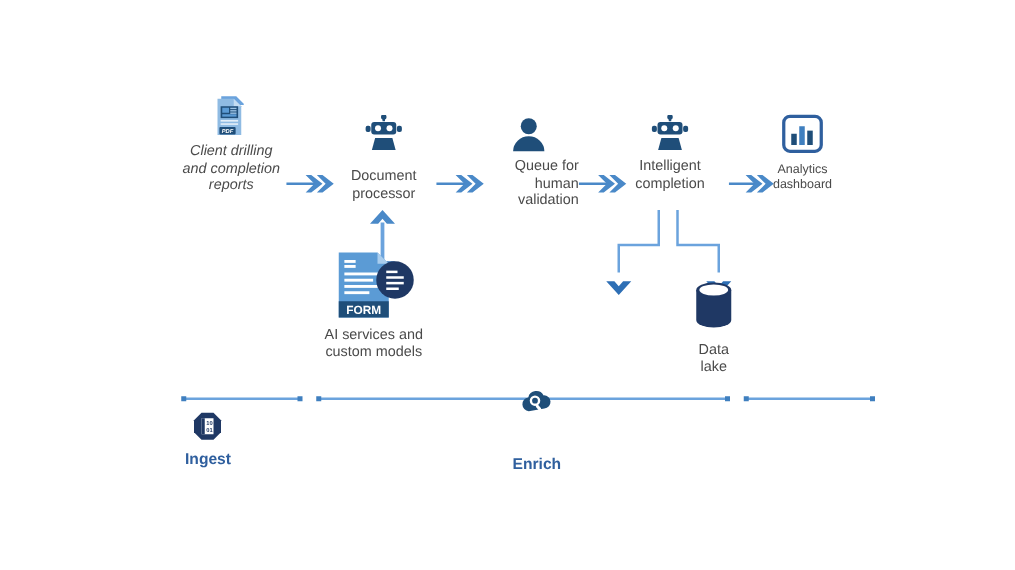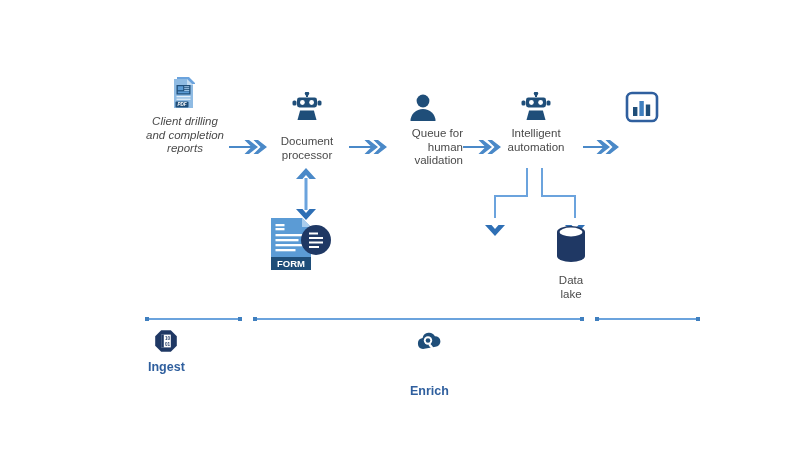--- a/index.html
+++ b/index.html
@@ -116,70 +116,74 @@
         <circle cx="18" cy="1.6" r="2.2" fill="#1f4e79"></circle>
         <rect x="8" y="5.5" width="20" height="10" rx="2.4" fill="#1f4e79"></rect>
         <circle cx="13.4" cy="10.5" r="2.4" fill="#ffffff"></circle>
         <circle cx="22.6" cy="10.5" r="2.4" fill="#ffffff"></circle>
         <rect x="3.5" y="8.5" width="4" height="5" rx="1.6" fill="#1f4e79"></rect>
         <rect x="28.5" y="8.5" width="4" height="5" rx="1.6" fill="#1f4e79"></rect>
         <path d="M8.5 28 l2.6 -9.6 h13.8 l2.6 9.6 z" fill="#1f4e79"></path>
       </svg>
     </div>
     <div class="label" style="margin-top:5px;">Intelligent
-automation</div>
+completion</div>
   </div>
 
   <div class="conn" style="left:583px;top:137px;">
     <svg width="40" height="20" viewBox="0 0 40 20">
       <rect x="0" y="9" width="21" height="2" fill="#4a89c8"></rect>
       <path d="M18 3 l9 7 -9 7 -4.5 0 7-7 -7-7 z" fill="#4a89c8"></path>
       <path d="M27 3 l9 7 -9 7 -4.5 0 7-7 -7-7 z" fill="#4a89c8"></path>
     </svg>
   </div>
 
   <div class="node" style="left:603px;top:90px;width:78px;">
     <div class="iconbox" style="height:36px;">
       <svg width="36" height="36" viewBox="0 0 36 36">
         <rect x="3" y="3" width="30" height="28" rx="5" fill="none" stroke="#2f5f9e" stroke-width="2.6"></rect>
         <rect x="9" y="17" width="4.4" height="9" fill="#1f4e79"></rect>
         <rect x="15.4" y="11" width="4.4" height="15" fill="#3f7fbf"></rect>
         <rect x="21.8" y="14.5" width="4.4" height="11.5" fill="#1f4e79"></rect>
       </svg>
     </div>
+    <div class="label small" style="margin-top:4px;">Analytics
+dashboard</div>
   </div>
 
   <div class="conn" style="left:294px;top:168px;">
     <svg width="24" height="52" viewBox="0 0 24 52">
       <rect x="10.5" y="10" width="3" height="32" fill="#6ba3dd"></rect>
       <path d="M12 0 l10 11 -6.5 0 -3.5 -4 -3.5 4 -6.5 0 z" fill="#4a89c8"></path>
       <path d="M12 52 l10 -11 -6.5 0 -3.5 4 -3.5 -4 -6.5 0 z" fill="#2e6fb5"></path>
     </svg>
   </div>
 
-  <div class="node" style="left:249px;top:216px;width:100px;">
+  <div class="node" style="left:249px;top:200px;width:100px;">
     <div class="iconbox" style="height:56px;">
       <svg width="66" height="56" viewBox="0 0 66 56">
         <path d="M5 2 h31 l9 9 v43 h-40 z" fill="#5b9bd5"></path>
         <path d="M36 2 l9 9 h-9 z" fill="#a9cdee"></path>
         <rect x="9.5" y="8" width="9" height="2.3" fill="#ffffff"></rect>
         <rect x="9.5" y="12" width="9" height="2.3" fill="#ffffff"></rect>
         <rect x="9.5" y="18" width="31" height="2.3" fill="#ffffff"></rect>
         <rect x="9.5" y="23" width="23" height="2.3" fill="#ffffff"></rect>
         <rect x="9.5" y="28" width="31" height="2.3" fill="#ffffff"></rect>
         <rect x="9.5" y="33" width="20" height="2.3" fill="#ffffff"></rect>
         <rect x="5" y="41" width="40" height="13" fill="#1f4e79"></rect>
         <text x="25" y="51" font-family="Liberation Sans, sans-serif" font-size="9.5" font-weight="bold" fill="#ffffff" text-anchor="middle">FORM</text>
         <circle cx="50" cy="24" r="15" fill="#1f3864"></circle>
         <rect x="43" y="16.5" width="9" height="2" fill="#ffffff"></rect>
         <rect x="43" y="21" width="14" height="2" fill="#ffffff"></rect>
         <rect x="43" y="25.5" width="14" height="2" fill="#ffffff"></rect>
         <rect x="43" y="30" width="10" height="2" fill="#ffffff"></rect>
       </svg>
     </div>
+    <div class="label" style="margin-top:6px;">AI services and
+custom models</div>
   </div>
 
   <div class="conn" style="left:480px;top:168px;">
     <svg width="110" height="68" viewBox="0 0 110 68">
       <path d="M47 0 v28 H15 v22" fill="none" stroke="#6ba3dd" stroke-width="2"></path>
       <path d="M62 0 v28 H95 v22" fill="none" stroke="#6ba3dd" stroke-width="2"></path>
       <path d="M15 68 l10 -11 -6.5 0 -3.5 4 -3.5 -4 -6.5 0 z" fill="#2e6fb5"></path>
       <path d="M95 68 l10 -11 -6.5 0 -3.5 4 -3.5 -4 -6.5 0 z" fill="#2e6fb5"></path>
     </svg>
   </div>
@@ -215,21 +219,21 @@
         <path d="M7.2 1.2 h9.6 l6 6 v9.6 l-6 6 h-9.6 l-6 -6 v-9.6 z" fill="#1f3864"></path>
         <rect x="7.2" y="5.6" width="9.6" height="12.8" fill="#ffffff"></rect>
         <rect x="7.2" y="5.6" width="2.6" height="12.8" fill="#1f3864"></rect>
         <text x="13.6" y="11" font-family="Liberation Sans, sans-serif" font-size="4.6" font-weight="bold" fill="#1f3864" text-anchor="middle">10</text>
         <text x="13.6" y="16.8" font-family="Liberation Sans, sans-serif" font-size="4.6" font-weight="bold" fill="#1f3864" text-anchor="middle">01</text>
       </svg>
     </span>
     <span class="ptext">Ingest</span>
   </div>
 
-  <div class="phase" style="left:410px;top:330px;gap:32px;">
+  <div class="phase" style="left:410px;top:310px;gap:32px;">
     <span style="display:block;line-height:0;">
       <svg width="26" height="22" viewBox="0 0 26 22">
         <path d="M7 19 a5.6 5.6 0 0 1 -0.4 -11.1 a6.6 6.6 0 0 1 12.3 -1.6 a5.2 5.2 0 0 1 0.6 10.4 z" fill="#1f4e79"></path>
         <circle cx="12" cy="10.5" r="4.2" fill="#ffffff"></circle>
         <circle cx="12" cy="10.5" r="2.3" fill="#1f4e79"></circle>
         <rect x="13.6" y="13.4" width="2.4" height="5.4" rx="1.2" fill="#ffffff" transform="rotate(-40 14.8 16.1)"></rect>
       </svg>
     </span>
     <span class="ptext">Enrich</span>
   </div>

